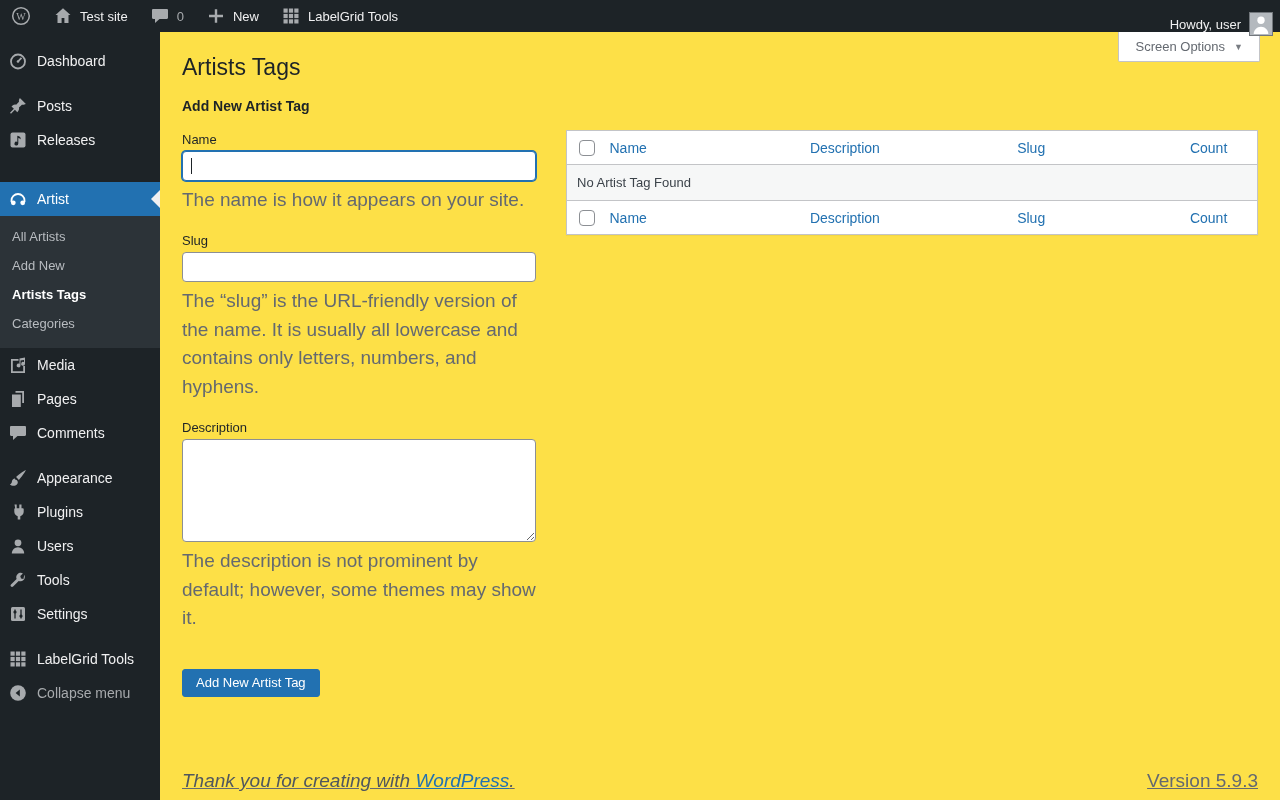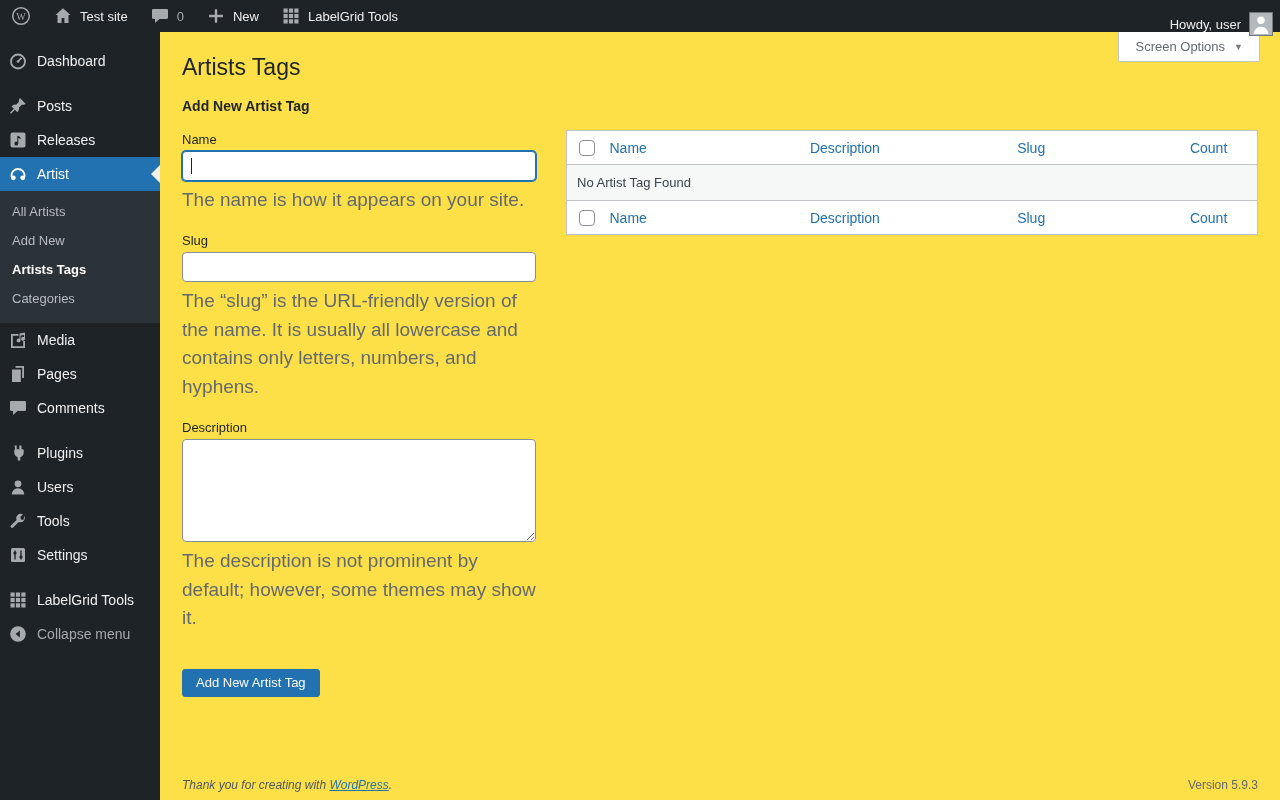--- a/index.html
+++ b/index.html
@@ -24,21 +24,21 @@
   .ab-right { display:flex; align-items:center; gap:8px; padding-right:7px; height:100%;margin-top:16px; }
   .avatar { width:24px; height:24px; background:#b4b9be; border:1px solid #72777c; display:flex; align-items:flex-end; justify-content:center; overflow:hidden; }
 
   
   .sidebar {
     position:absolute; top:32px; left:0; bottom:0; width:160px;
     background:#1d2327; padding-top:12px; font-size:14px; z-index:10;
   }
   .menu-item { position:relative; display:flex; align-items:center; gap:9px; height:34px; padding-left:8px; color:#f0f0f1; cursor:pointer; }
   .menu-item .icon { width:20px; height:20px; display:flex; align-items:center; justify-content:center; color:#a7aaad; flex:0 0 auto; }
-  .menu-item.active { background:#2271b1; color:#fff; }
+  .menu-item.active { background:#2271b1; color:#fff;margin-top:25px; }
   .menu-item.active .icon { color:#fff; }
   .menu-item.active::after {
     content:""; position:absolute; right:0; top:50%; margin-top:-9px;
     border:9px solid transparent; border-right-color:#f0f0f1;
   }
   .menu-item.muted { color:#a7aaad; }
   .menu-sep { height:11px; }
   .submenu { background:#2c3338; padding:6px 0 10px; }
   .submenu-item { padding:7px 12px; font-size:13px; color:#b8bcc0; cursor:pointer; }
   .submenu-item.current { color:#fff; font-weight:700; }
@@ -89,21 +89,21 @@
   .wp-list-table tfoot th { border-top:1px solid #c3c4c7; }
   .wp-list-table th a { color:#2271b1; text-decoration:none; }
   .wp-list-table .check-col { width:33px; padding:8px 0 8px 12px; }
   .checkbox { display:inline-block; width:16px; height:16px; border:1px solid #8c8f94; border-radius:4px; background:#fff; vertical-align:middle; cursor:pointer; }
   .wp-list-table tr.no-items td { padding:10px; font-size:13px; color:#3c434a; background:#f6f7f7; }
   .col-name { width:29%; } .col-description { width:30%; } .col-slug { width:25%; }
 
   .page-footer {
     position:absolute; left:22px; right:22px; bottom:8px;
     display:flex; justify-content:space-between; align-items:flex-start;
-    font-size:12px; color:#646970;
+    font-size:19px; color:#646970;text-decoration:underline;
   }
   .thanks { font-style:italic; color:#50575e; }
   .thanks a { color:#2271b1; }
 </style>
 </head>
 <body>
 
 <div class="admin-bar">
   <div class="ab-left" id="ab-left">
       <div class="ab-item">
@@ -233,20 +233,28 @@
     </div>
     <div class="menu-item">
       <span class="icon">
         <svg viewBox="0 0 20 20" width="20" height="20" aria-hidden="true">
           <path fill="currentColor" d="M3.2 3h13.6c.7 0 1.2.5 1.2 1.2v7.6c0 .7-.5 1.2-1.2 1.2H9.5L5 17v-4H3.2C2.5 13 2 12.5 2 11.8V4.2C2 3.5 2.5 3 3.2 3z"></path>
         </svg>
       </span>
       <span class="mi-label">Comments</span>
     </div>
     <div class="menu-sep"></div>
+    <div class="menu-item">
+      <span class="icon">
+        <svg viewBox="0 0 20 20" width="20" height="20" aria-hidden="true">
+          <path fill="currentColor" d="M17.9 2.1c-2.5 1-7.2 4.5-9.8 7l2.8 2.8c2.5-2.6 6-7.3 7-9.8zM7 10.4c-1.7 0-3.1 1.4-3.1 3.1 0 1.4-.9 2.4-2 2.9 1.6 1.7 5.2 2 7 .2 1.2-1.2 1.2-3.1 0-4.3-.5-.5-1.2-.8-1.9-.9z"></path>
+        </svg>
+      </span>
+      <span class="mi-label">Appearance</span>
+    </div>
     <div class="menu-item">
       <span class="icon">
         <svg viewBox="0 0 20 20" width="20" height="20" aria-hidden="true">
           <path fill="currentColor" d="M6.5 2.5h2.2v3.7h2.6V2.5h2.2v3.7h1.3c.5 0 .9.4.9.9v2.7c0 2.1-1.4 3.9-3.4 4.5v3.2H9.7v-3.2c-2-.6-3.4-2.4-3.4-4.5V7.1c0-.5.4-.9.9-.9z"></path>
         </svg>
       </span>
       <span class="mi-label">Plugins</span>
     </div>
     <div class="menu-item">
       <span class="icon">

